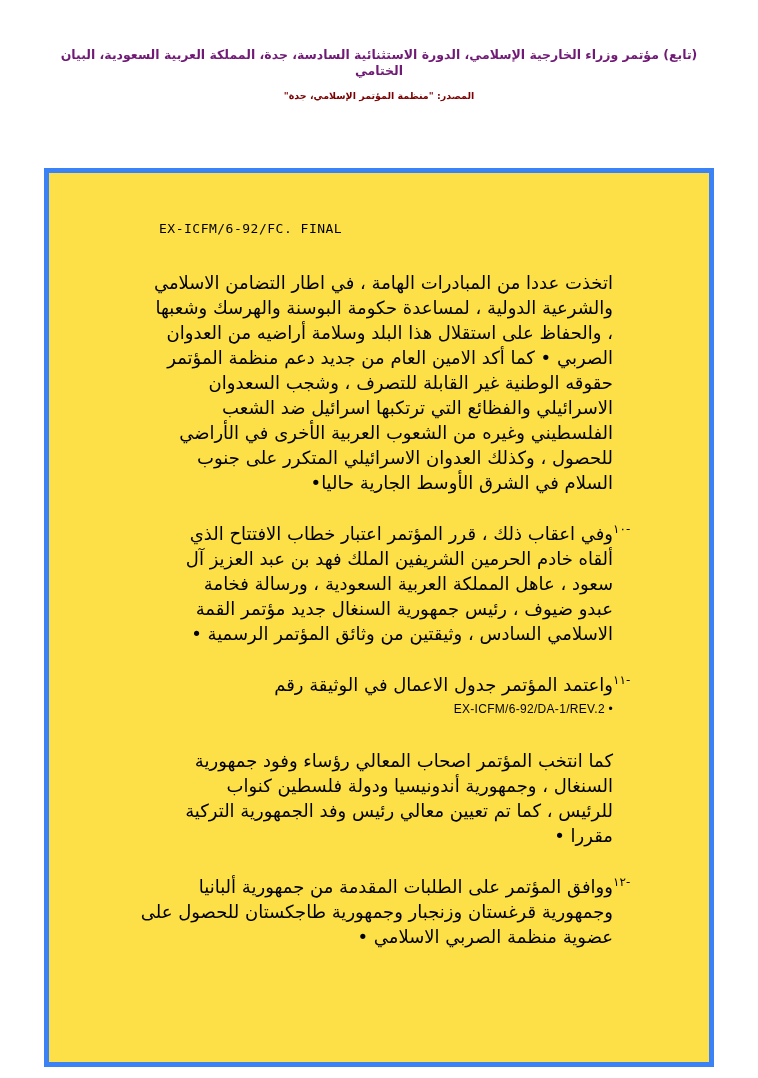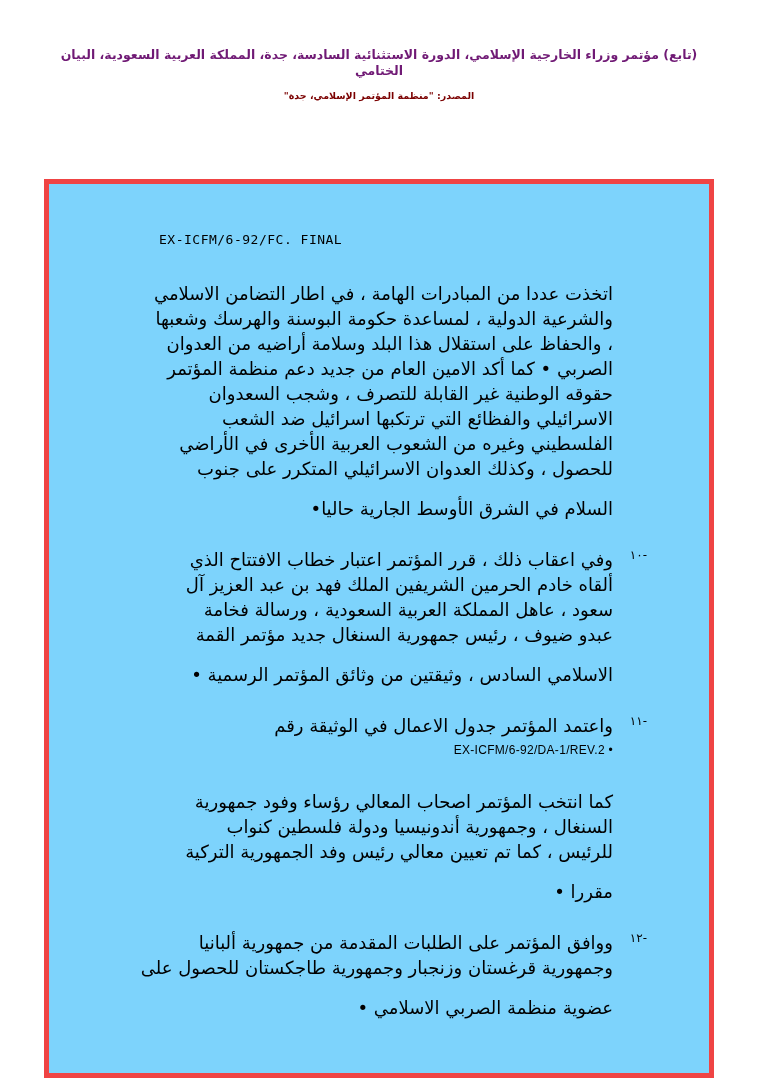--- a/index.html
+++ b/index.html
@@ -36,26 +36,26 @@
   .doc-source {
     font-family: "DejaVu Sans", sans-serif;
     font-weight: bold;
     font-size: 9.5px;
     color: #7b0000;
     margin-top: 10px;
   }
   .frame {
     position: absolute;
     left: 44px;
-    top: 132px;
+    top: 121px;
     width: 670px;
     height: 899px;
-    border: 5px solid #ef4444;
+    border: 5px solid #3b82f6;
     box-sizing: border-box;
-    background: #7dd3fc;
+    background: #fde047;
   }
   .inner {
     padding: 48px 62px 20px 62px;
   }
   .docref {
     direction: ltr;
     text-align: left;
     font-family: "DejaVu Sans Mono", monospace;
     font-size: 13px;
     letter-spacing: 0.5px;
@@ -69,41 +69,40 @@
     display: flex;
     flex-direction: row;
     align-items: flex-start;
     margin-bottom: 26px;
   }
   .para-num {
     font-family: "DejaVu Sans", sans-serif;
     font-size: 12px;
     width: 34px;
     flex: 0 0 34px;
-    text-align: right;
+    text-align: left;
     padding-top: 1px;
     direction: rtl;
     letter-spacing: 1px;
   }
   .para-body {
     flex: 1 1 auto;
   }
   .line {
     font-family: "DejaVu Sans", sans-serif;
     font-size: 18px;
     line-height: 25px;
     text-align: justify;
     text-align-last: right;
     letter-spacing: 0.2px;
     white-space: pre-wrap;
   }
   .line.last {
     display: block;
     text-align: right;
-    margin-top: 15px;
   }
   .line.ltr {
     direction: ltr;
     font-family: Liberation Sans, sans-serif;
     font-size: 12px;
     letter-spacing: 0.3px;
   }
 </style>
 </head>
 <body>

